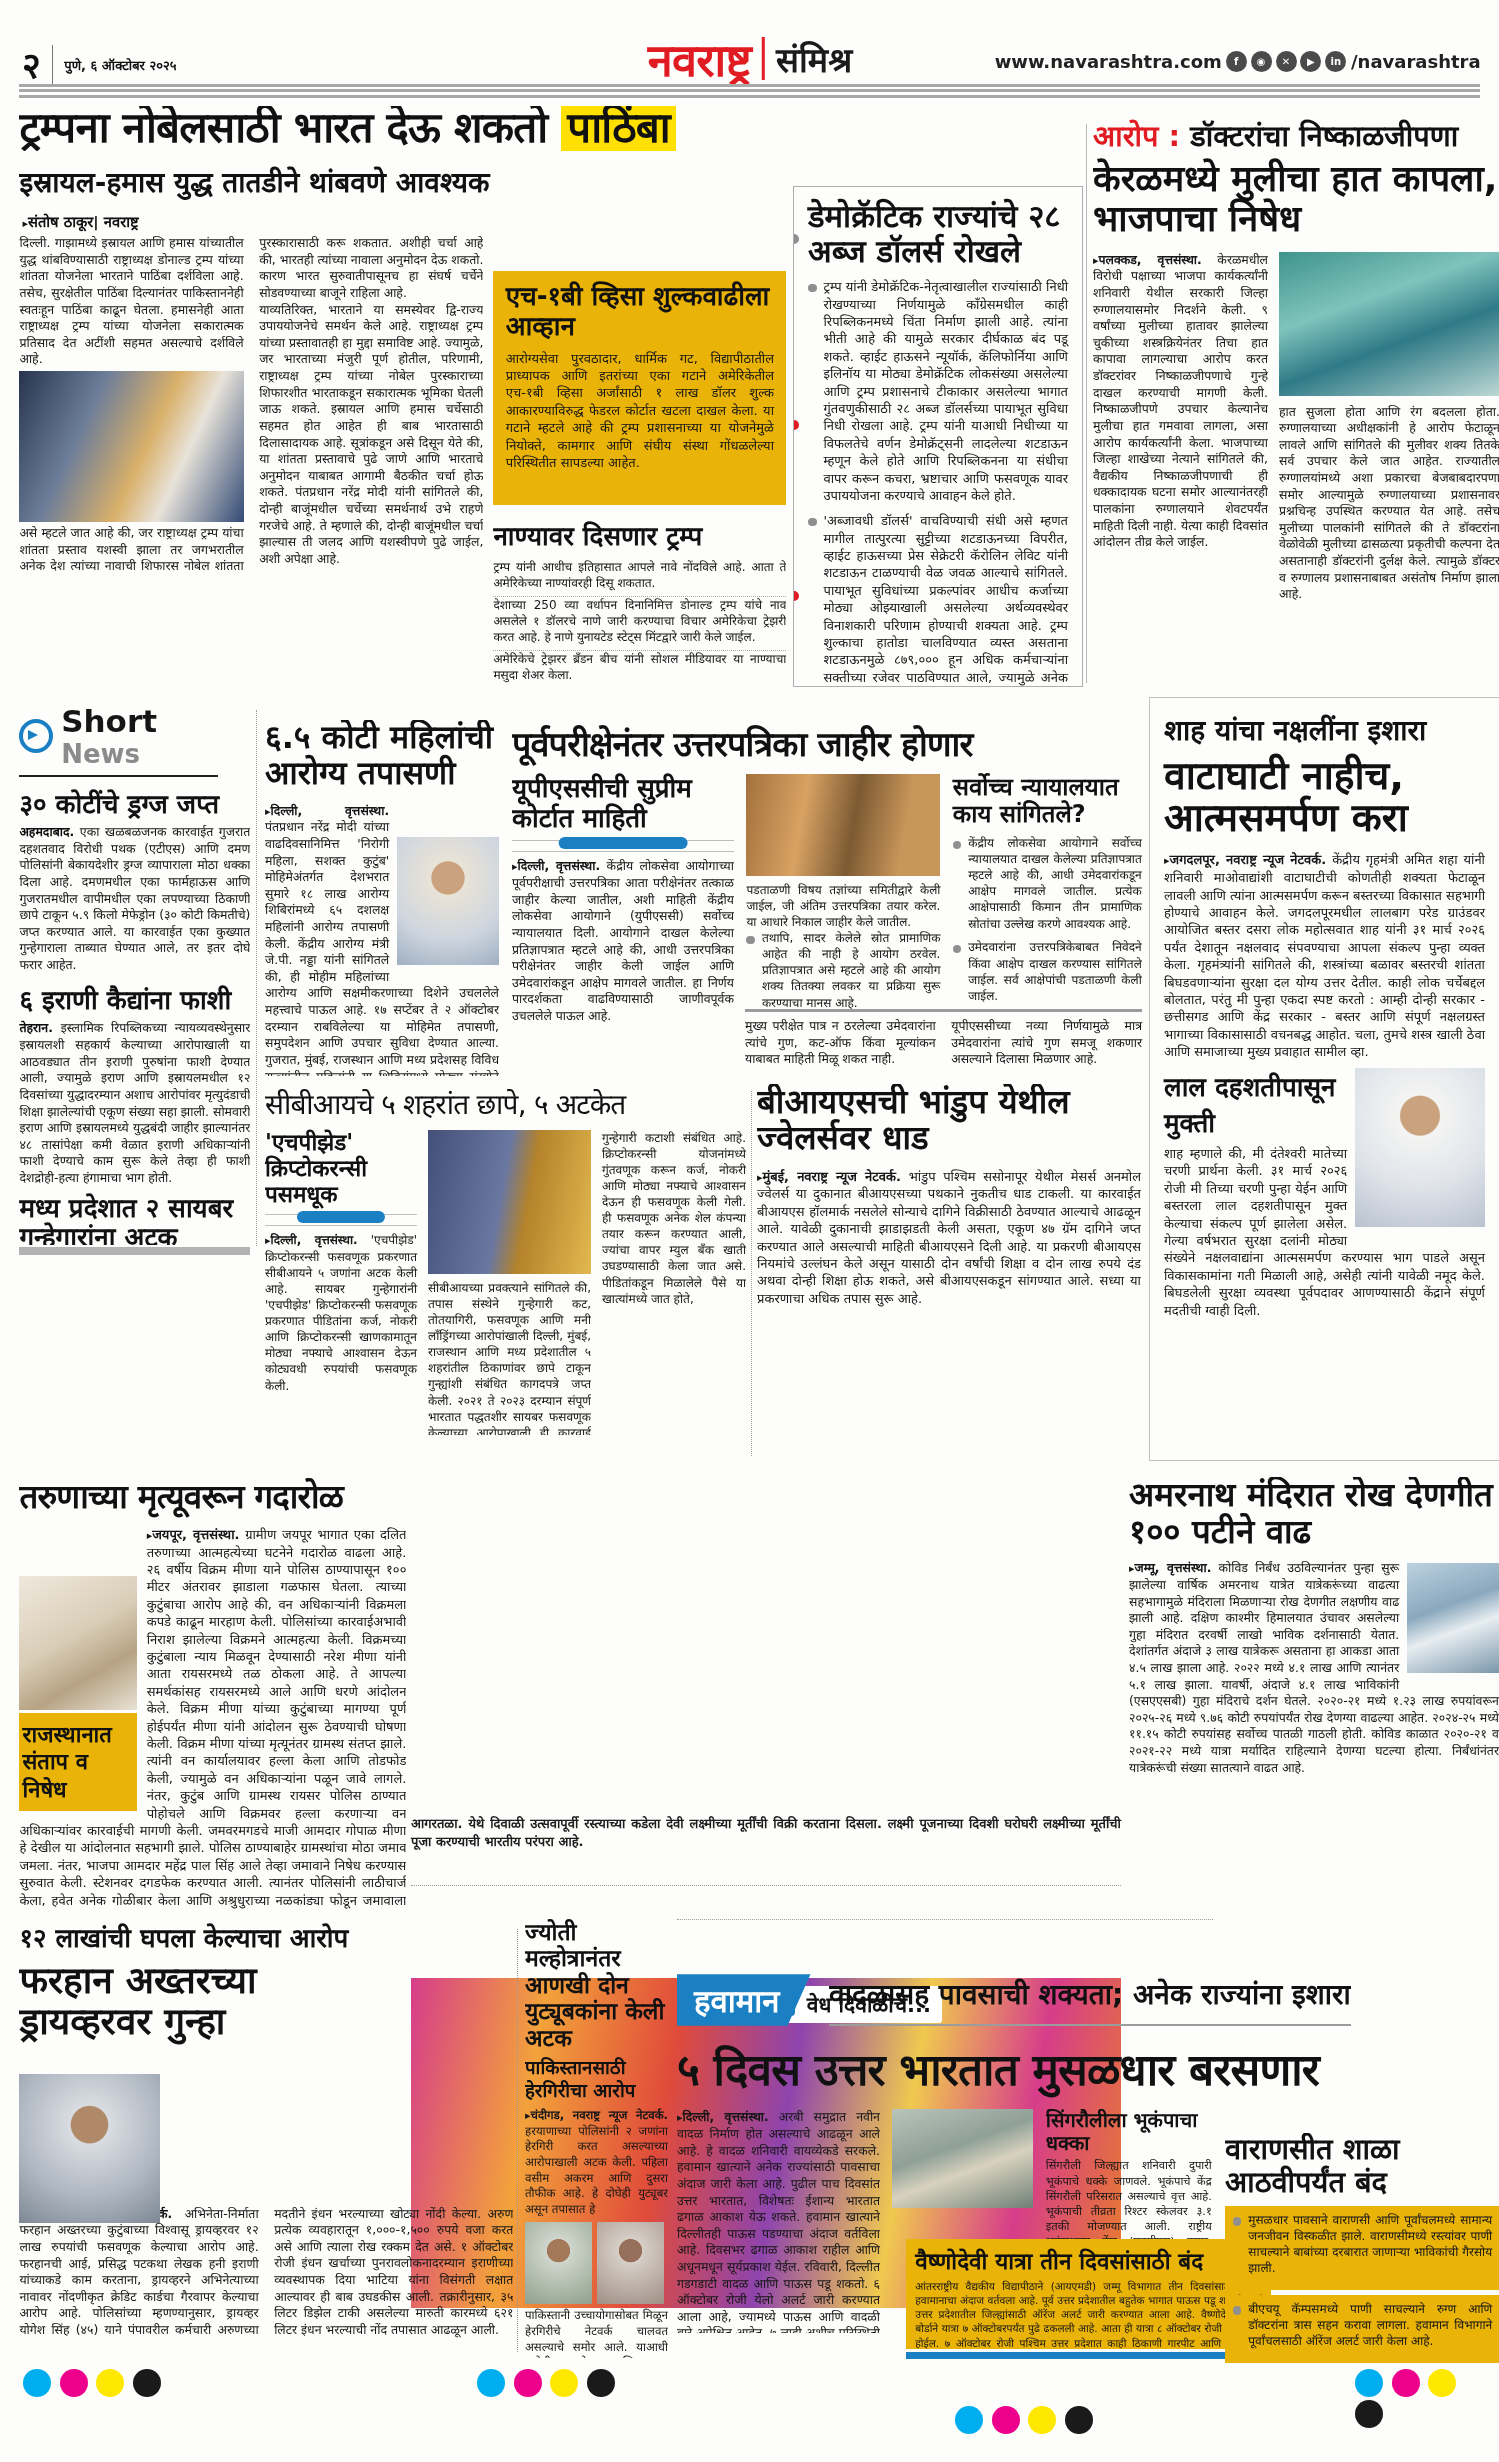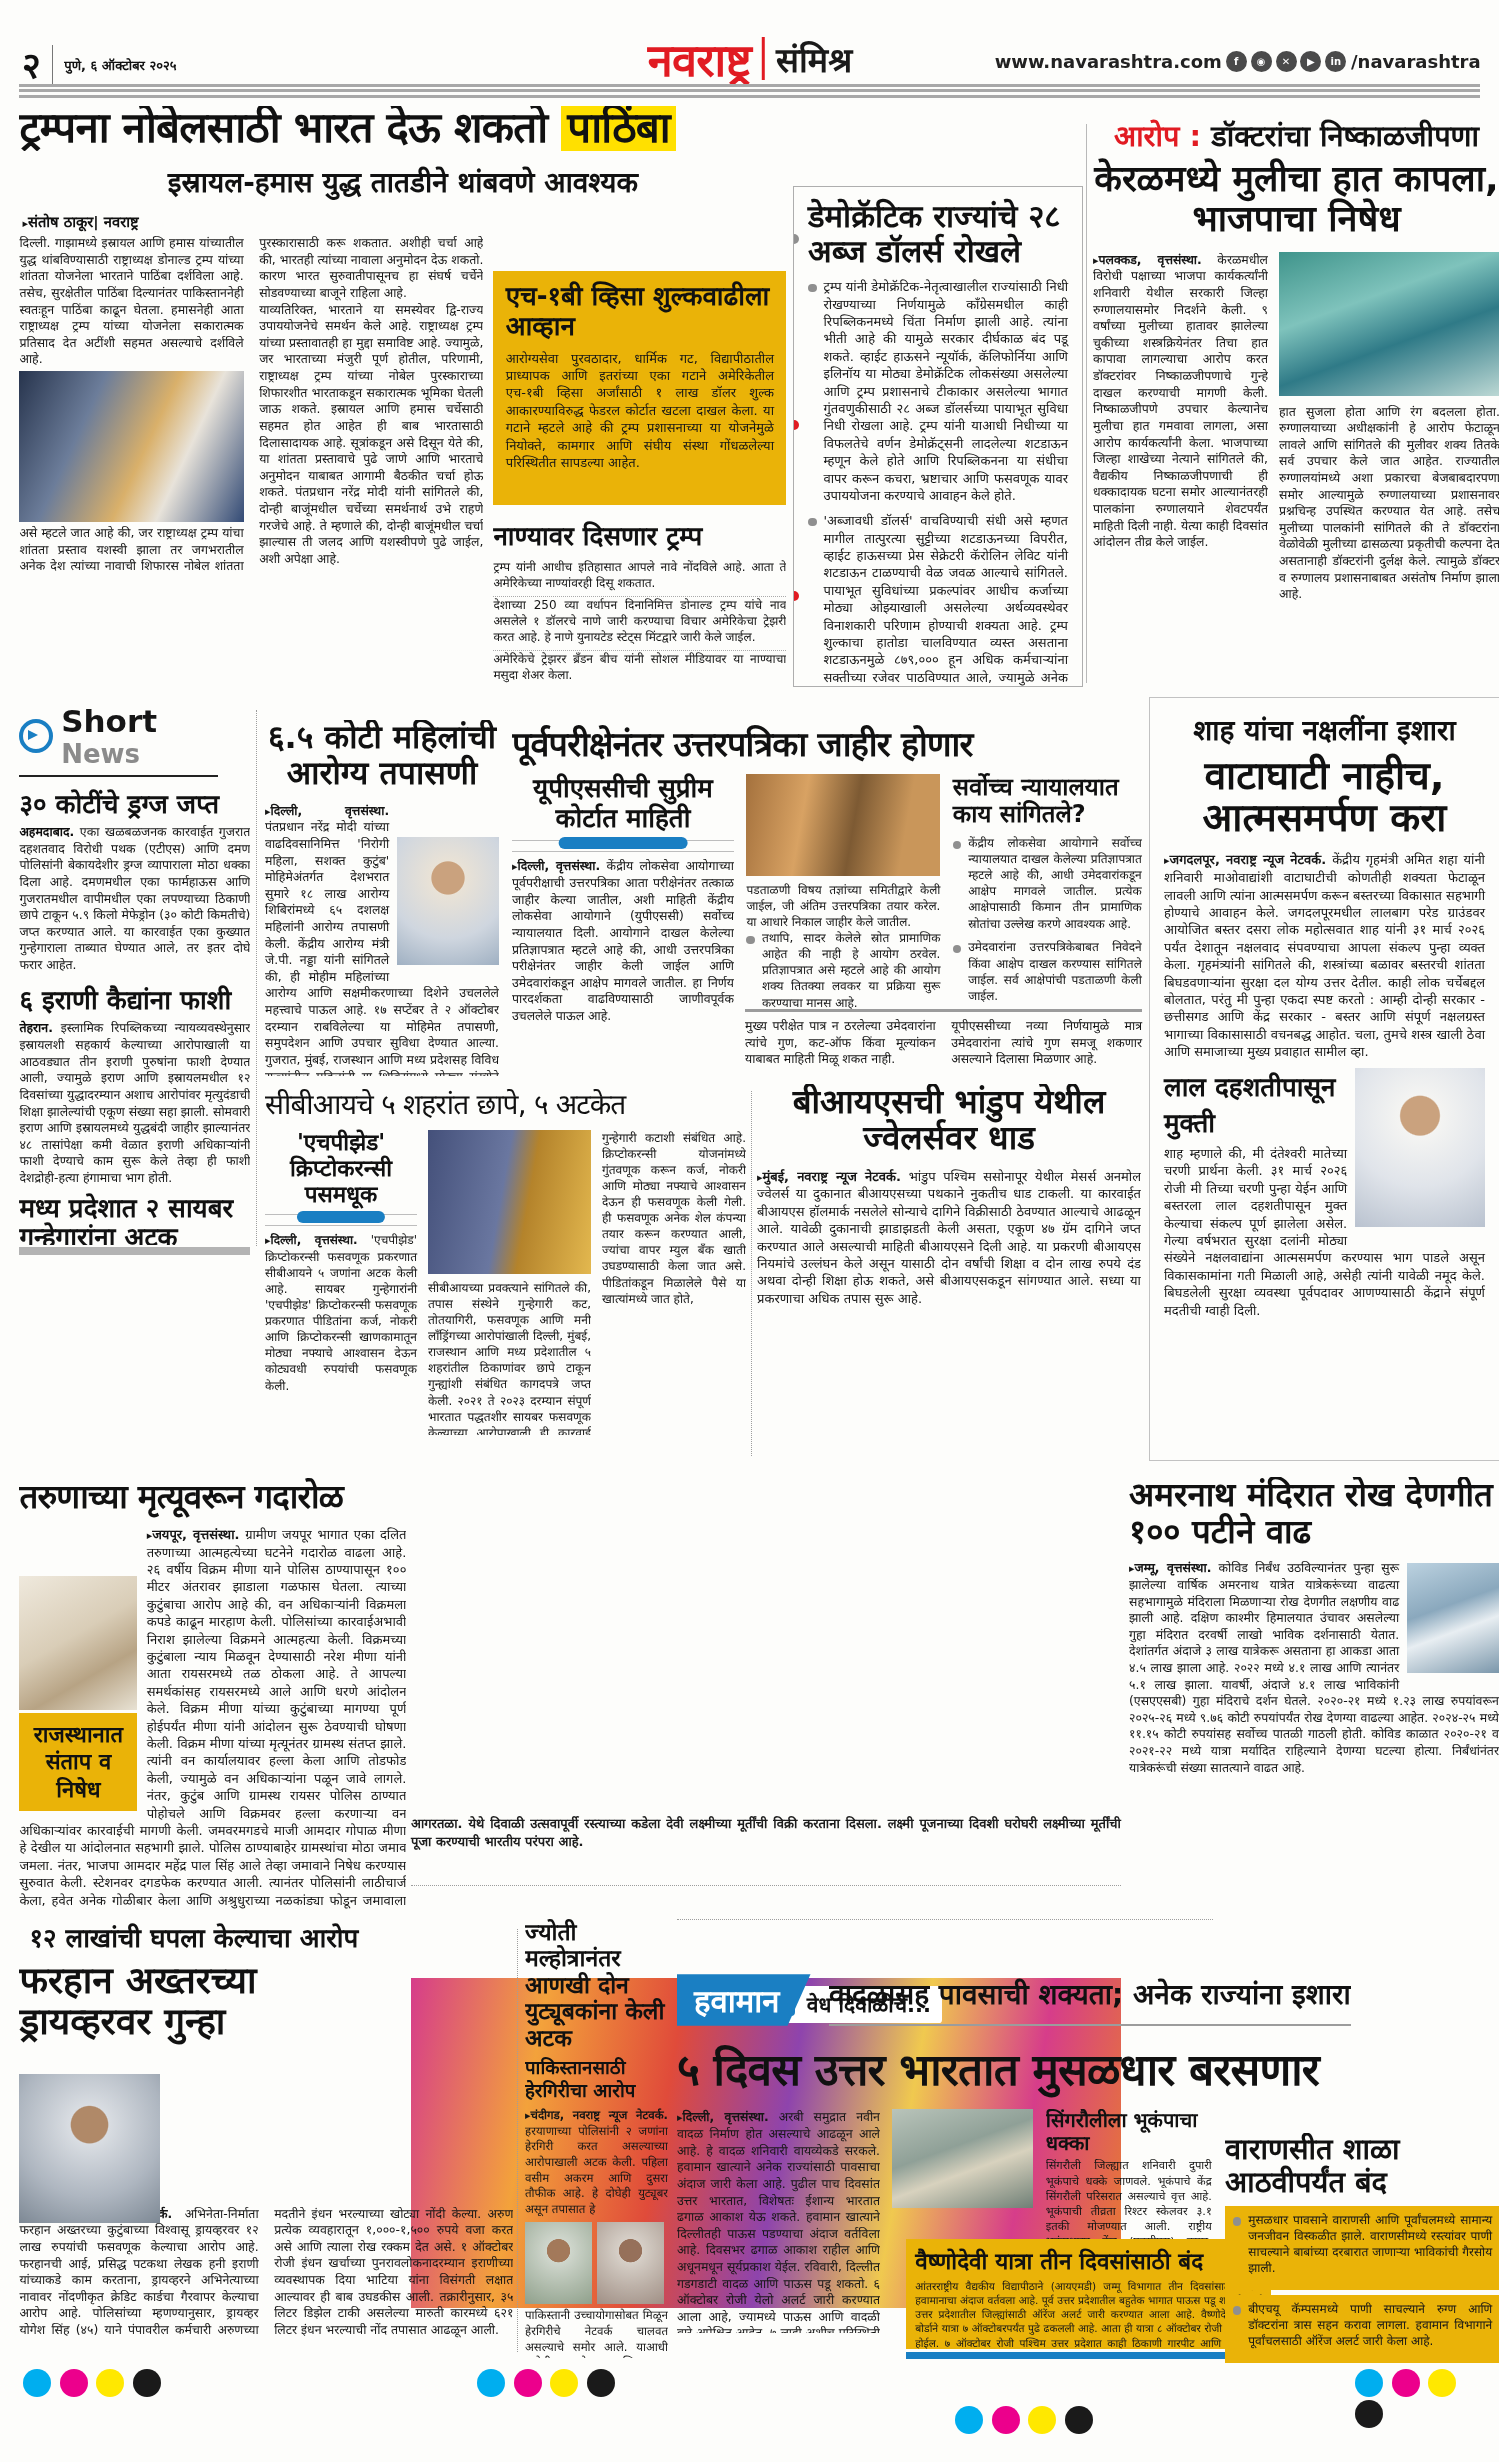--- a/index.html
+++ b/index.html
@@ -4,21 +4,21 @@
 <style>
   *{box-sizing:border-box;margin:0;padding:0}
   html,body{background:#e9e9e9}
   body{font-family:"DejaVu Sans",sans-serif;color:#111}
   #page{position:relative;width:1500px;height:2462px;background:#fdfdfb;margin:0 auto;overflow:hidden}
   .abs{position:absolute}
   .bd{font-size:12.4px;line-height:1.34;color:#161616;text-align:justify}
   .byl{font-weight:bold}
   .byl::before{content:"\25B8 ";font-size:11px}
   .hl{font-weight:bold;color:#0c0c0c}
-  .ctr{text-align:center}
+  .ctr{}
   .ov{overflow:hidden}
   .nw{white-space:nowrap}
   .photo{background:#999;position:relative;overflow:hidden}
   .vline{border-left:1.2px solid #b9b9b9}
   .vdot{border-left:1.6px dotted #9d9d9d}
   .hdot{border-top:1.6px dotted #9d9d9d}
   .graybar{background:#b3b3b3}
   
   .folio-num{font-size:36px;font-weight:bold}
   .folio-date{font-size:13px;font-weight:bold}

